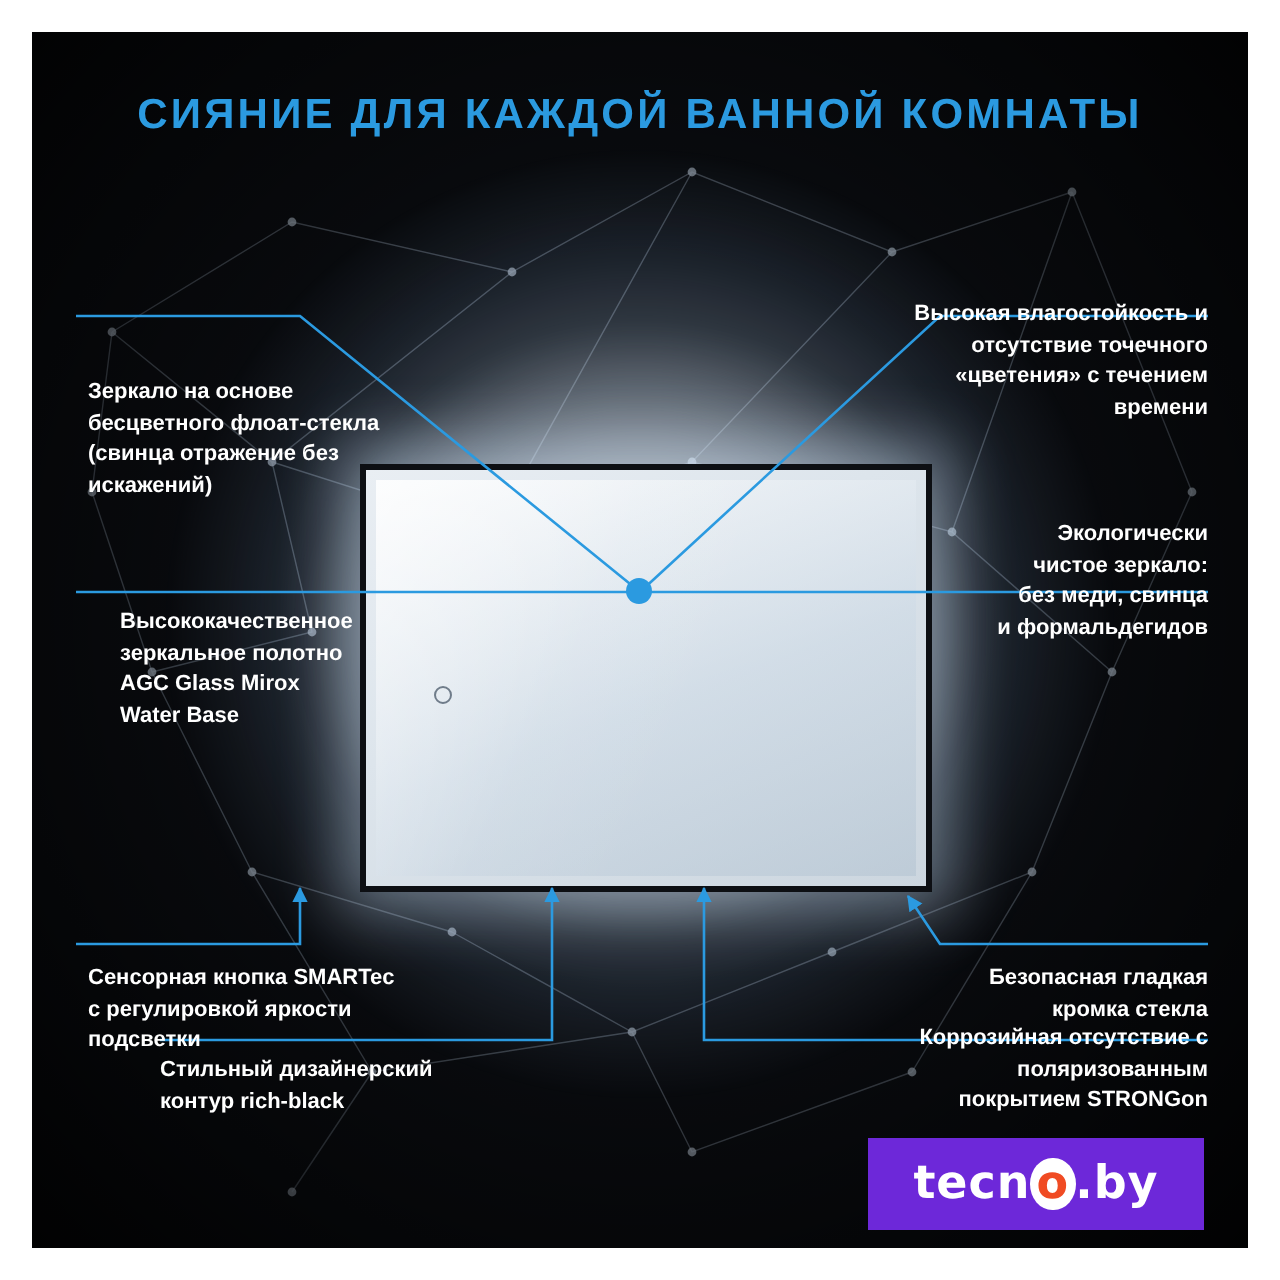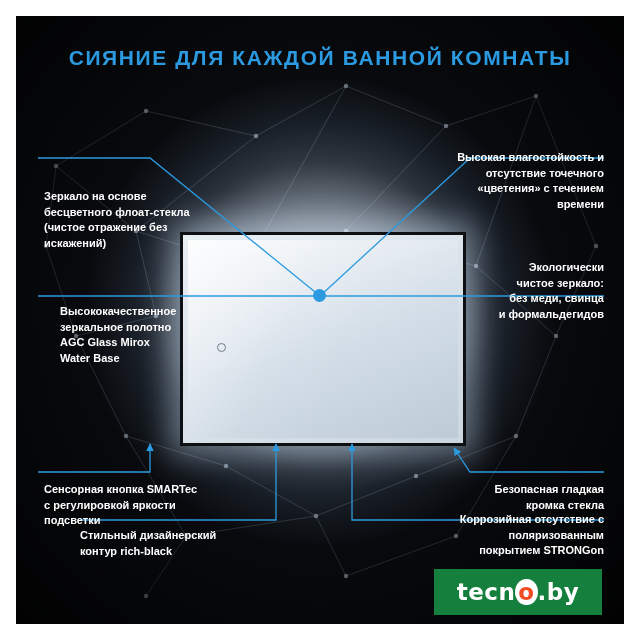--- a/index.html
+++ b/index.html
@@ -133,21 +133,21 @@
   .label.right { text-align: right; }
   .label.left { text-align: left; }
 
   
   .logo {
     position: absolute;
     left: 434px;
     top: 569px;
     width: 168px;
     height: 46px;
-    background: #15803d;
+    background: #6d28d9;
     display: flex;
     align-items: center;
     justify-content: center;
   }
   .logo-text {
     color: #ffffff;
     font-size: 23px;
     font-weight: bold;
     letter-spacing: 0.5px;
     font-family: "DejaVu Sans", sans-serif;
@@ -251,21 +251,21 @@
 
       <path d="M604,472 L470,472 L454,448" marker-end="url(#arrow)"></path>
     </g>
   </svg>
 
   <div class="center-dot"></div>
 
   <div class="label left" style="left:44px; top:150px; width:200px;margin-top:39px;">
     <div>Зеркало на основе</div>
     <div>бесцветного флоат-стекла</div>
-    <div>(чистое отражение без</div>
+    <div>(свинца отражение без</div>
     <div>искажений)</div>
   </div>
 
   <div class="label right" style="right:36px; top:150px; width:230px;">
     <div>Высокая влагостойкость и</div>
     <div>отсутствие точечного</div>
     <div>«цветения» с течением</div>
     <div>времени</div>
   </div>
 

